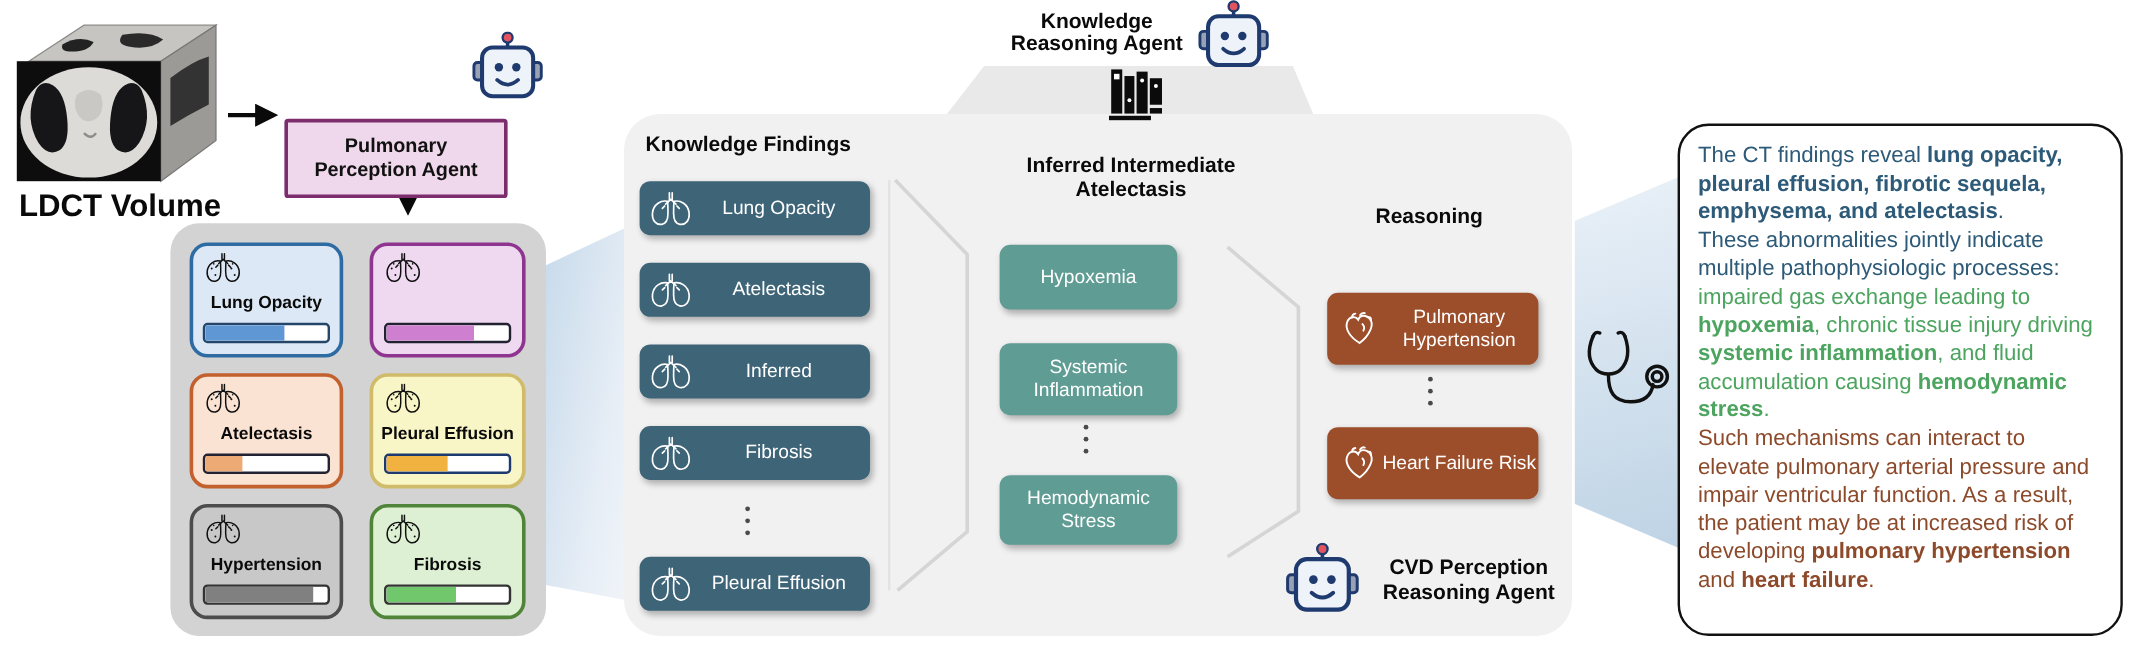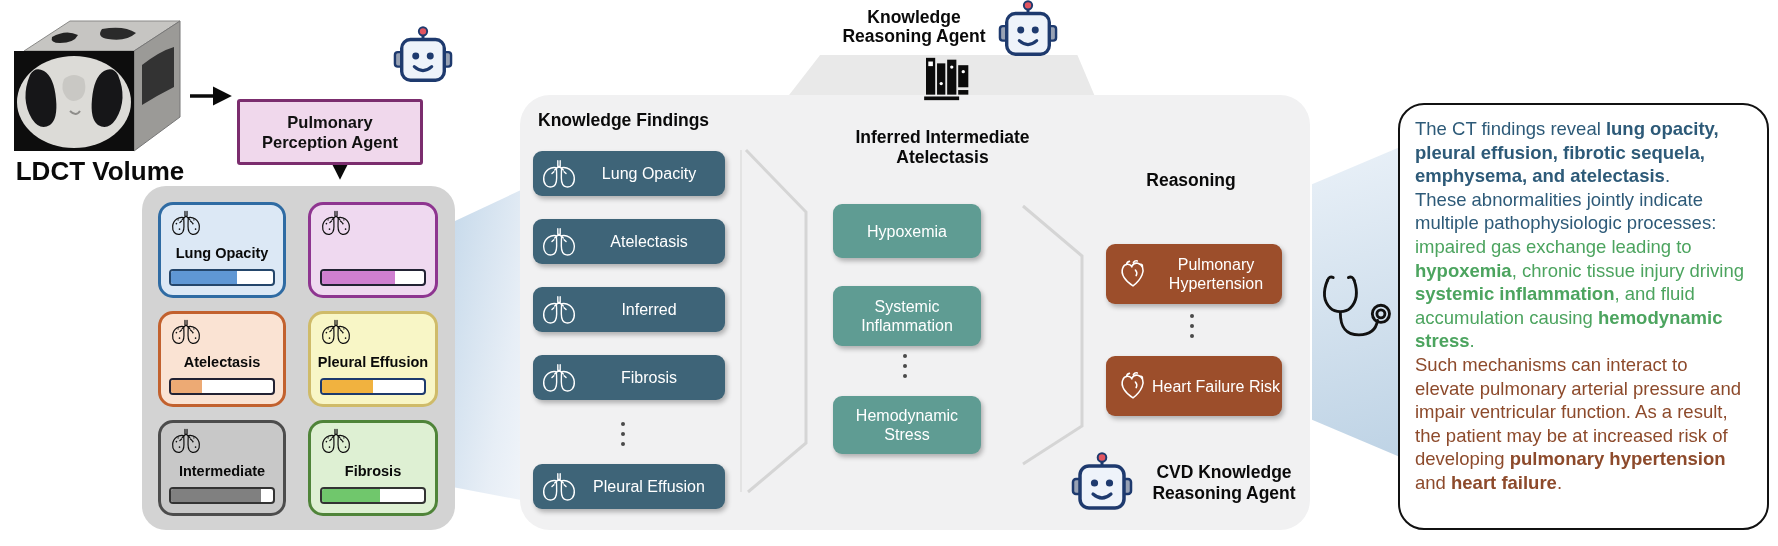--- a/index.html
+++ b/index.html
@@ -217,21 +217,21 @@
       <div class="p-bar">
           <i class="p-fill" style="width: 50%;"></i>
         </div>
     </div>
     <div class="p-card" style="left: 16px; top: 234px; --card-bg: #C8C8C8; --card-border: #4C4C4C; --bar-fill: #808080; --bar-border: #333333;">
       <div class="icon-row">
           <svg width="34" height="26" viewBox="0 0 46 38" style="color:#111">
             <use href="#sym-lungs-dotted"></use>
           </svg>
         </div>
-      <div class="p-label">Intermediate</div>
+      <div class="p-label">Hypertension</div>
       <div class="p-bar">
           <i class="p-fill" style="width: 88%;"></i>
         </div>
     </div>
     <div class="p-card" style="left: 166px; top: 234px; width: 130px; --card-bg: #DEF0D3; --card-border: #4F8439; --bar-fill: #70C76C; --bar-border: #333333;">
       <div class="icon-row">
           <svg width="34" height="26" viewBox="0 0 46 38" style="color:#111">
             <use href="#sym-lungs-dotted"></use>
           </svg>
         </div>
@@ -341,21 +341,21 @@
     <svg class="side-icon" width="32" height="30" viewBox="0 0 40 38">
         <use href="#sym-heart"></use>
       </svg>
     <span>Heart Failure Risk</span>
   </div>
 
   <svg class="abs" style="left:1070px;top:452px" width="64" height="62" viewBox="0 0 64 62">
       <use href="#sym-robot"></use>
     </svg>
   <div class="abs cvd-label">
-    <div>CVD Knowledge</div>
+    <div>CVD Perception</div>
     <div>Reasoning Agent</div>
   </div>
 
   <svg class="abs" style="left:1316px;top:272px" width="84" height="76" viewBox="0 0 88 78">
       <use href="#sym-steth"></use>
     </svg>
 
   <div class="abs report-box">
     <div class="report-text"><span style="color: rgb(45, 90, 120);">The CT findings reveal </span><span style="color: rgb(45, 90, 120); font-weight: bold;">lung opacity, pleural effusion, fibrotic sequela, emphysema, and atelectasis</span><span style="color: rgb(45, 90, 120);">.</span><br><span style="color: rgb(45, 90, 120);">These abnormalities jointly indicate multiple pathophysiologic processes:</span><br><span style="color: rgb(76, 164, 95);">impaired gas exchange leading to </span><span style="color: rgb(76, 164, 95); font-weight: bold;">hypoxemia</span><span style="color: rgb(76, 164, 95);">, chronic tissue injury driving </span><span style="color: rgb(76, 164, 95); font-weight: bold;">systemic inflammation</span><span style="color: rgb(76, 164, 95);">, and fluid accumulation causing </span><span style="color: rgb(76, 164, 95); font-weight: bold;">hemodynamic stress</span><span style="color: rgb(76, 164, 95);">.</span><br><span style="color: rgb(141, 74, 43);">Such mechanisms can interact to elevate pulmonary arterial pressure and impair ventricular function. As a result, the patient may be at increased risk of developing </span><span style="color: rgb(141, 74, 43); font-weight: bold;">pulmonary hypertension</span><span style="color: rgb(141, 74, 43);"> and </span><span style="color: rgb(141, 74, 43); font-weight: bold;">heart failure</span><span style="color: rgb(141, 74, 43);">.</span></div>
   </div>

